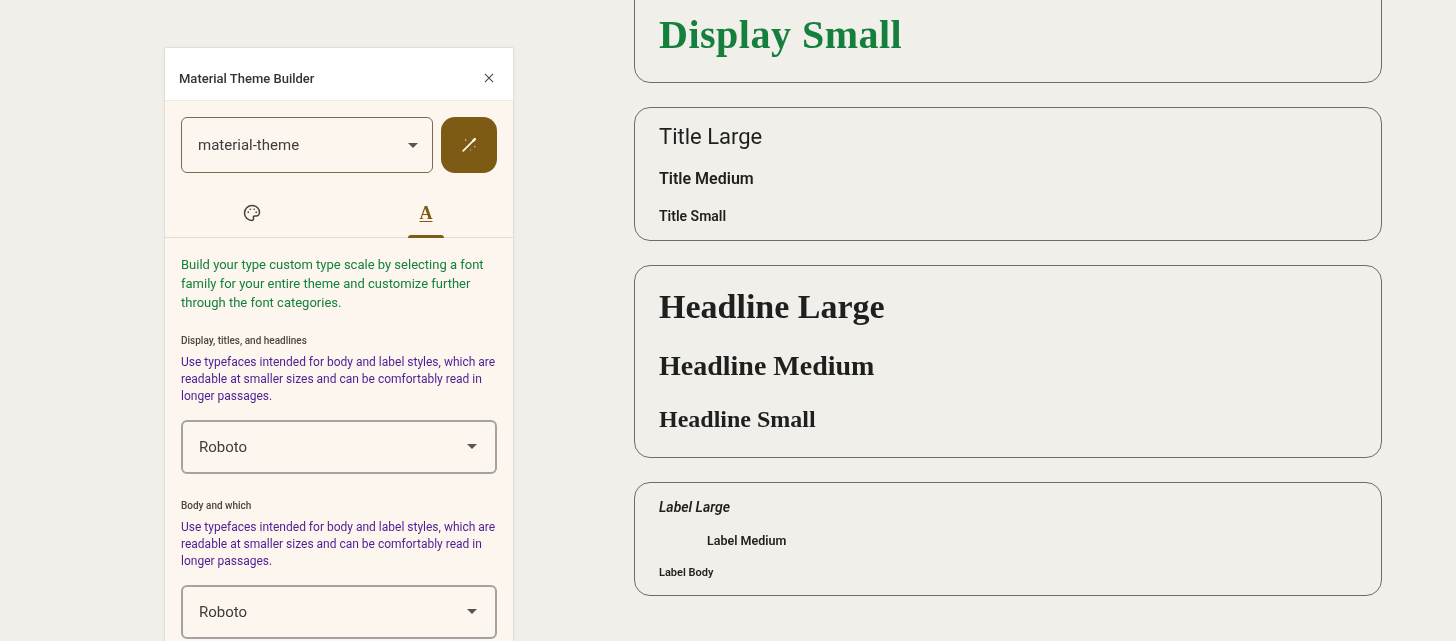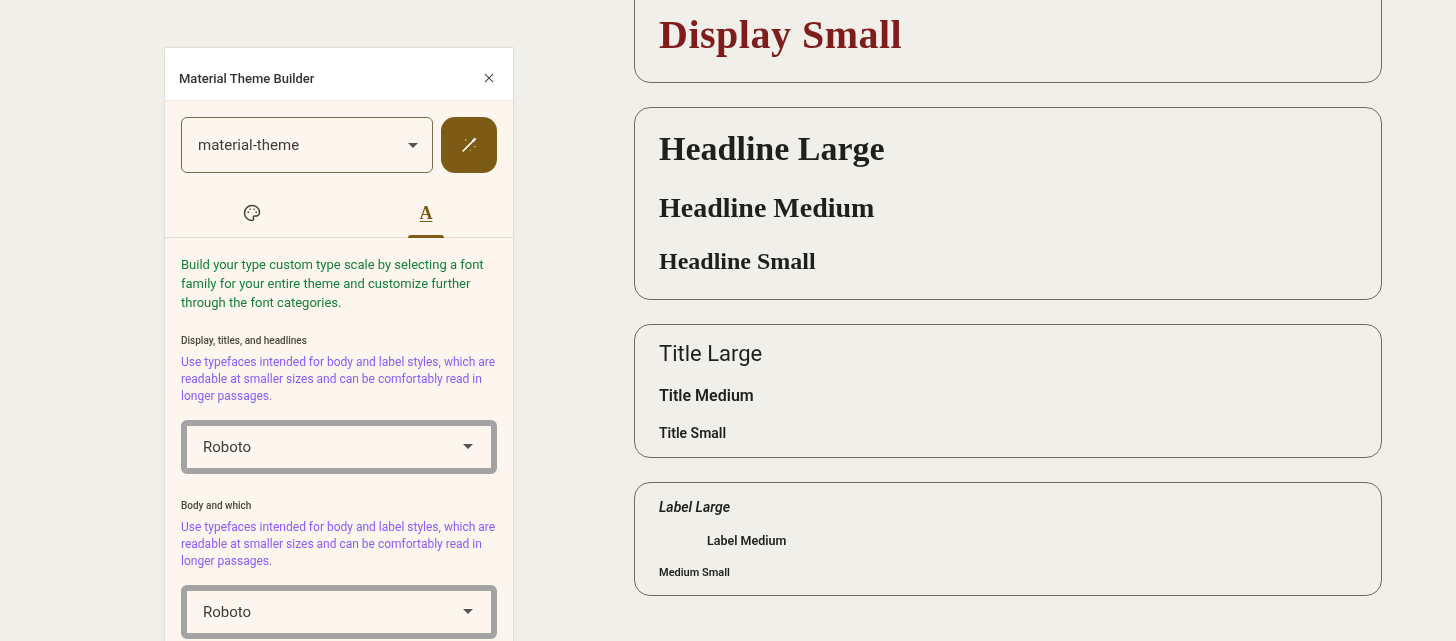--- a/index.html
+++ b/index.html
@@ -127,27 +127,27 @@
 
   .section-title {
     font-size: 10px;
     font-weight: 500;
     color: #4d4639;
     margin-bottom: 8px;
   }
   .section-desc {
     font-size: 12px;
     line-height: 1.45;
-    color: #8b5cf6;
+    color: #4c1d95;
     margin-bottom: 14px;
   }
   .font-select {
     width: 100%;
     height: 54px;
-    border: 6px solid #a3a3a3;
+    border: 2px solid #a3a3a3;
     border-radius: 6px;
     display: flex;
     align-items: center;
     justify-content: space-between;
     padding: 0 18px 0 16px;
     font-size: 15px;
     color: #3d3d3d;
     cursor: pointer;
     background: transparent;
     margin-bottom: 26px;
@@ -175,21 +175,21 @@
     border-radius: 16px;
     padding: 22px 24px 24px 24px;
     background: transparent;
   }
   .pad-sm { padding-top: 16px; padding-bottom: 16px; }
   .display-small {
     font-family: Georgia, 'Times New Roman', serif;
     font-weight: 800;
     font-size: 40px;
     letter-spacing: 0.5px;
-    color: #7f1d1d;
+    color: #15803d;
     margin-top: 30px;
   }
   .headline-large {
     font-family: Georgia, 'Times New Roman', serif;
     font-weight: 800;
     font-size: 34px;
     color: #1f1f1f;
     margin-bottom: 24px;
   }
   .headline-medium {
@@ -307,31 +307,31 @@
 
   </div>
 </div>
 
 <div class="preview">
 
   <div class="card">
     <div class="display-small">Display Small</div>
   </div>
 
+  <div class="card pad-sm">
+    <div class="title-large">Title Large</div>
+    <div class="title-medium">Title Medium</div>
+    <div class="title-small">Title Small</div>
+  </div>
+
   <div class="card">
     <div class="headline-large">Headline Large</div>
     <div class="headline-medium">Headline Medium</div>
     <div class="headline-small">Headline Small</div>
   </div>
 
   <div class="card pad-sm">
-    <div class="title-large">Title Large</div>
-    <div class="title-medium">Title Medium</div>
-    <div class="title-small">Title Small</div>
-  </div>
-
-  <div class="card pad-sm">
     <div class="label-large">Label Large</div>
     <div class="label-medium">Label Medium</div>
-    <div class="label-small">Medium Small</div>
+    <div class="label-small">Label Body</div>
   </div>
 
 </div>
 
 </body></html>

